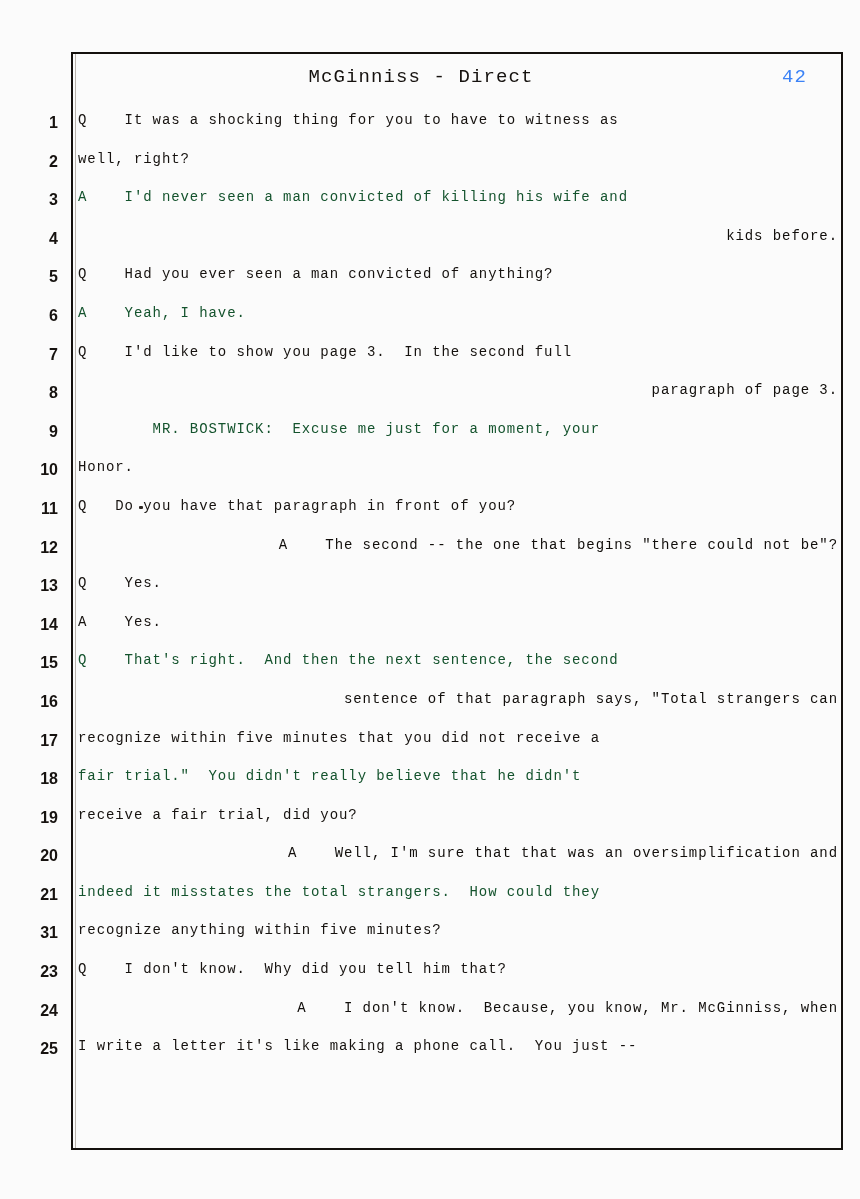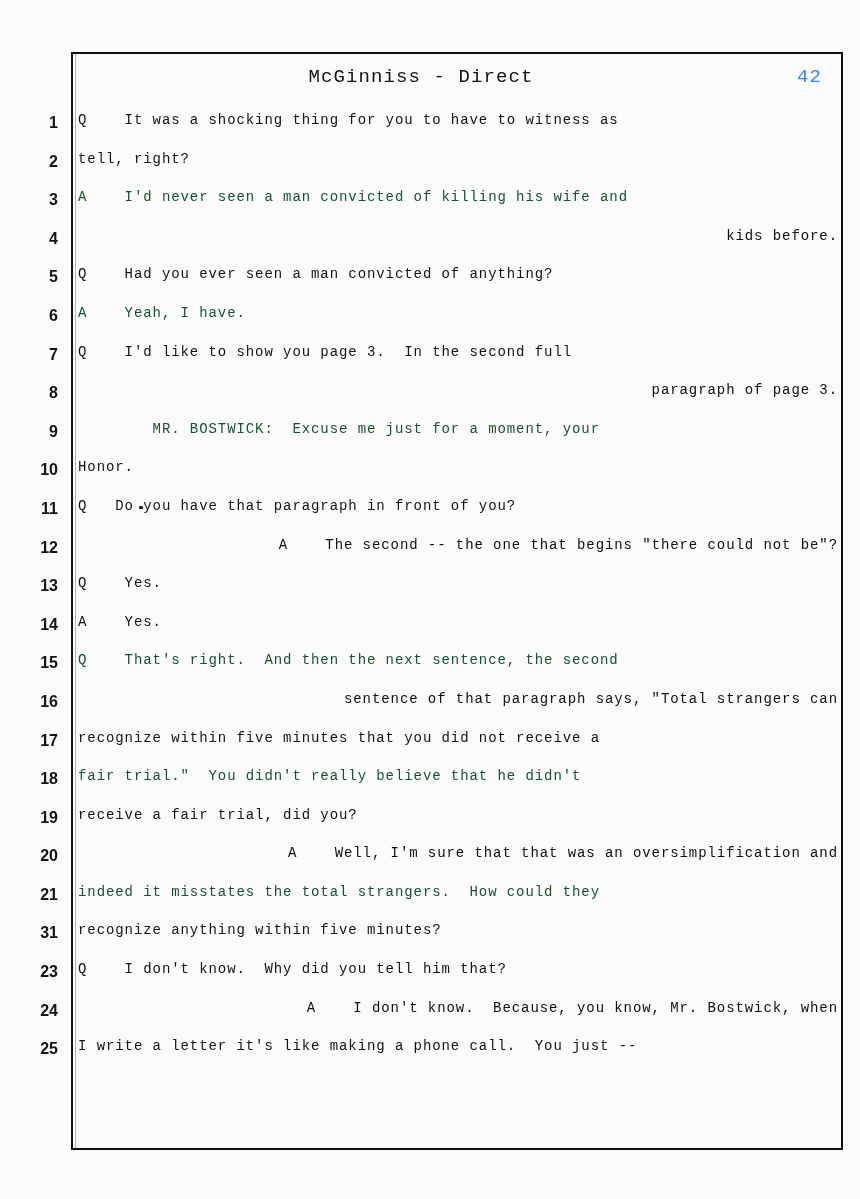--- a/index.html
+++ b/index.html
@@ -50,21 +50,20 @@
     background: #b9b3ad;
   }
 
   
   .header-row {
     position: absolute;
     left: 71px;
     top: 66px;
     width: 772px;
     height: 34px;
-    padding-left: 15px;
   }
   .header-title {
     position: absolute;
     left: 0;
     top: 0;
     width: 700px;
     text-align: center;
     font-size: 19px;
     letter-spacing: 1.1px;
     color: #16120f;
@@ -138,21 +137,21 @@
     <div class="header-pageno">42</div>
   </div>
 
   <div class="lines" id="lines-container">
       <div class="line">
         <div class="line-number">1</div>
         <div class="line-text">Q    It was a shocking thing for you to have to witness as</div>
       </div>
       <div class="line">
         <div class="line-number">2</div>
-        <div class="line-text">tell, right?</div>
+        <div class="line-text">well, right?</div>
       </div>
       <div class="line">
         <div class="line-number">3</div>
         <div class="line-text">A    I'd never seen a man convicted of killing his wife and</div>
       </div>
       <div class="line">
         <div class="line-number">4</div>
         <div class="line-text">kids before.</div>
       </div>
       <div class="line">
@@ -227,21 +226,21 @@
       <div class="line">
         <div class="line-number">31</div>
         <div class="line-text">recognize anything within five minutes?</div>
       </div>
       <div class="line">
         <div class="line-number">23</div>
         <div class="line-text">Q    I don't know.  Why did you tell him that?</div>
       </div>
       <div class="line">
         <div class="line-number">24</div>
-        <div class="line-text">A    I don't know.  Because, you know, Mr. Bostwick, when</div>
+        <div class="line-text">A    I don't know.  Because, you know, Mr. McGinniss, when</div>
       </div>
       <div class="line">
         <div class="line-number">25</div>
         <div class="line-text">I write a letter it's like making a phone call.  You just --</div>
       </div>
     </div>
 
 </div>
 
 </body></html>

